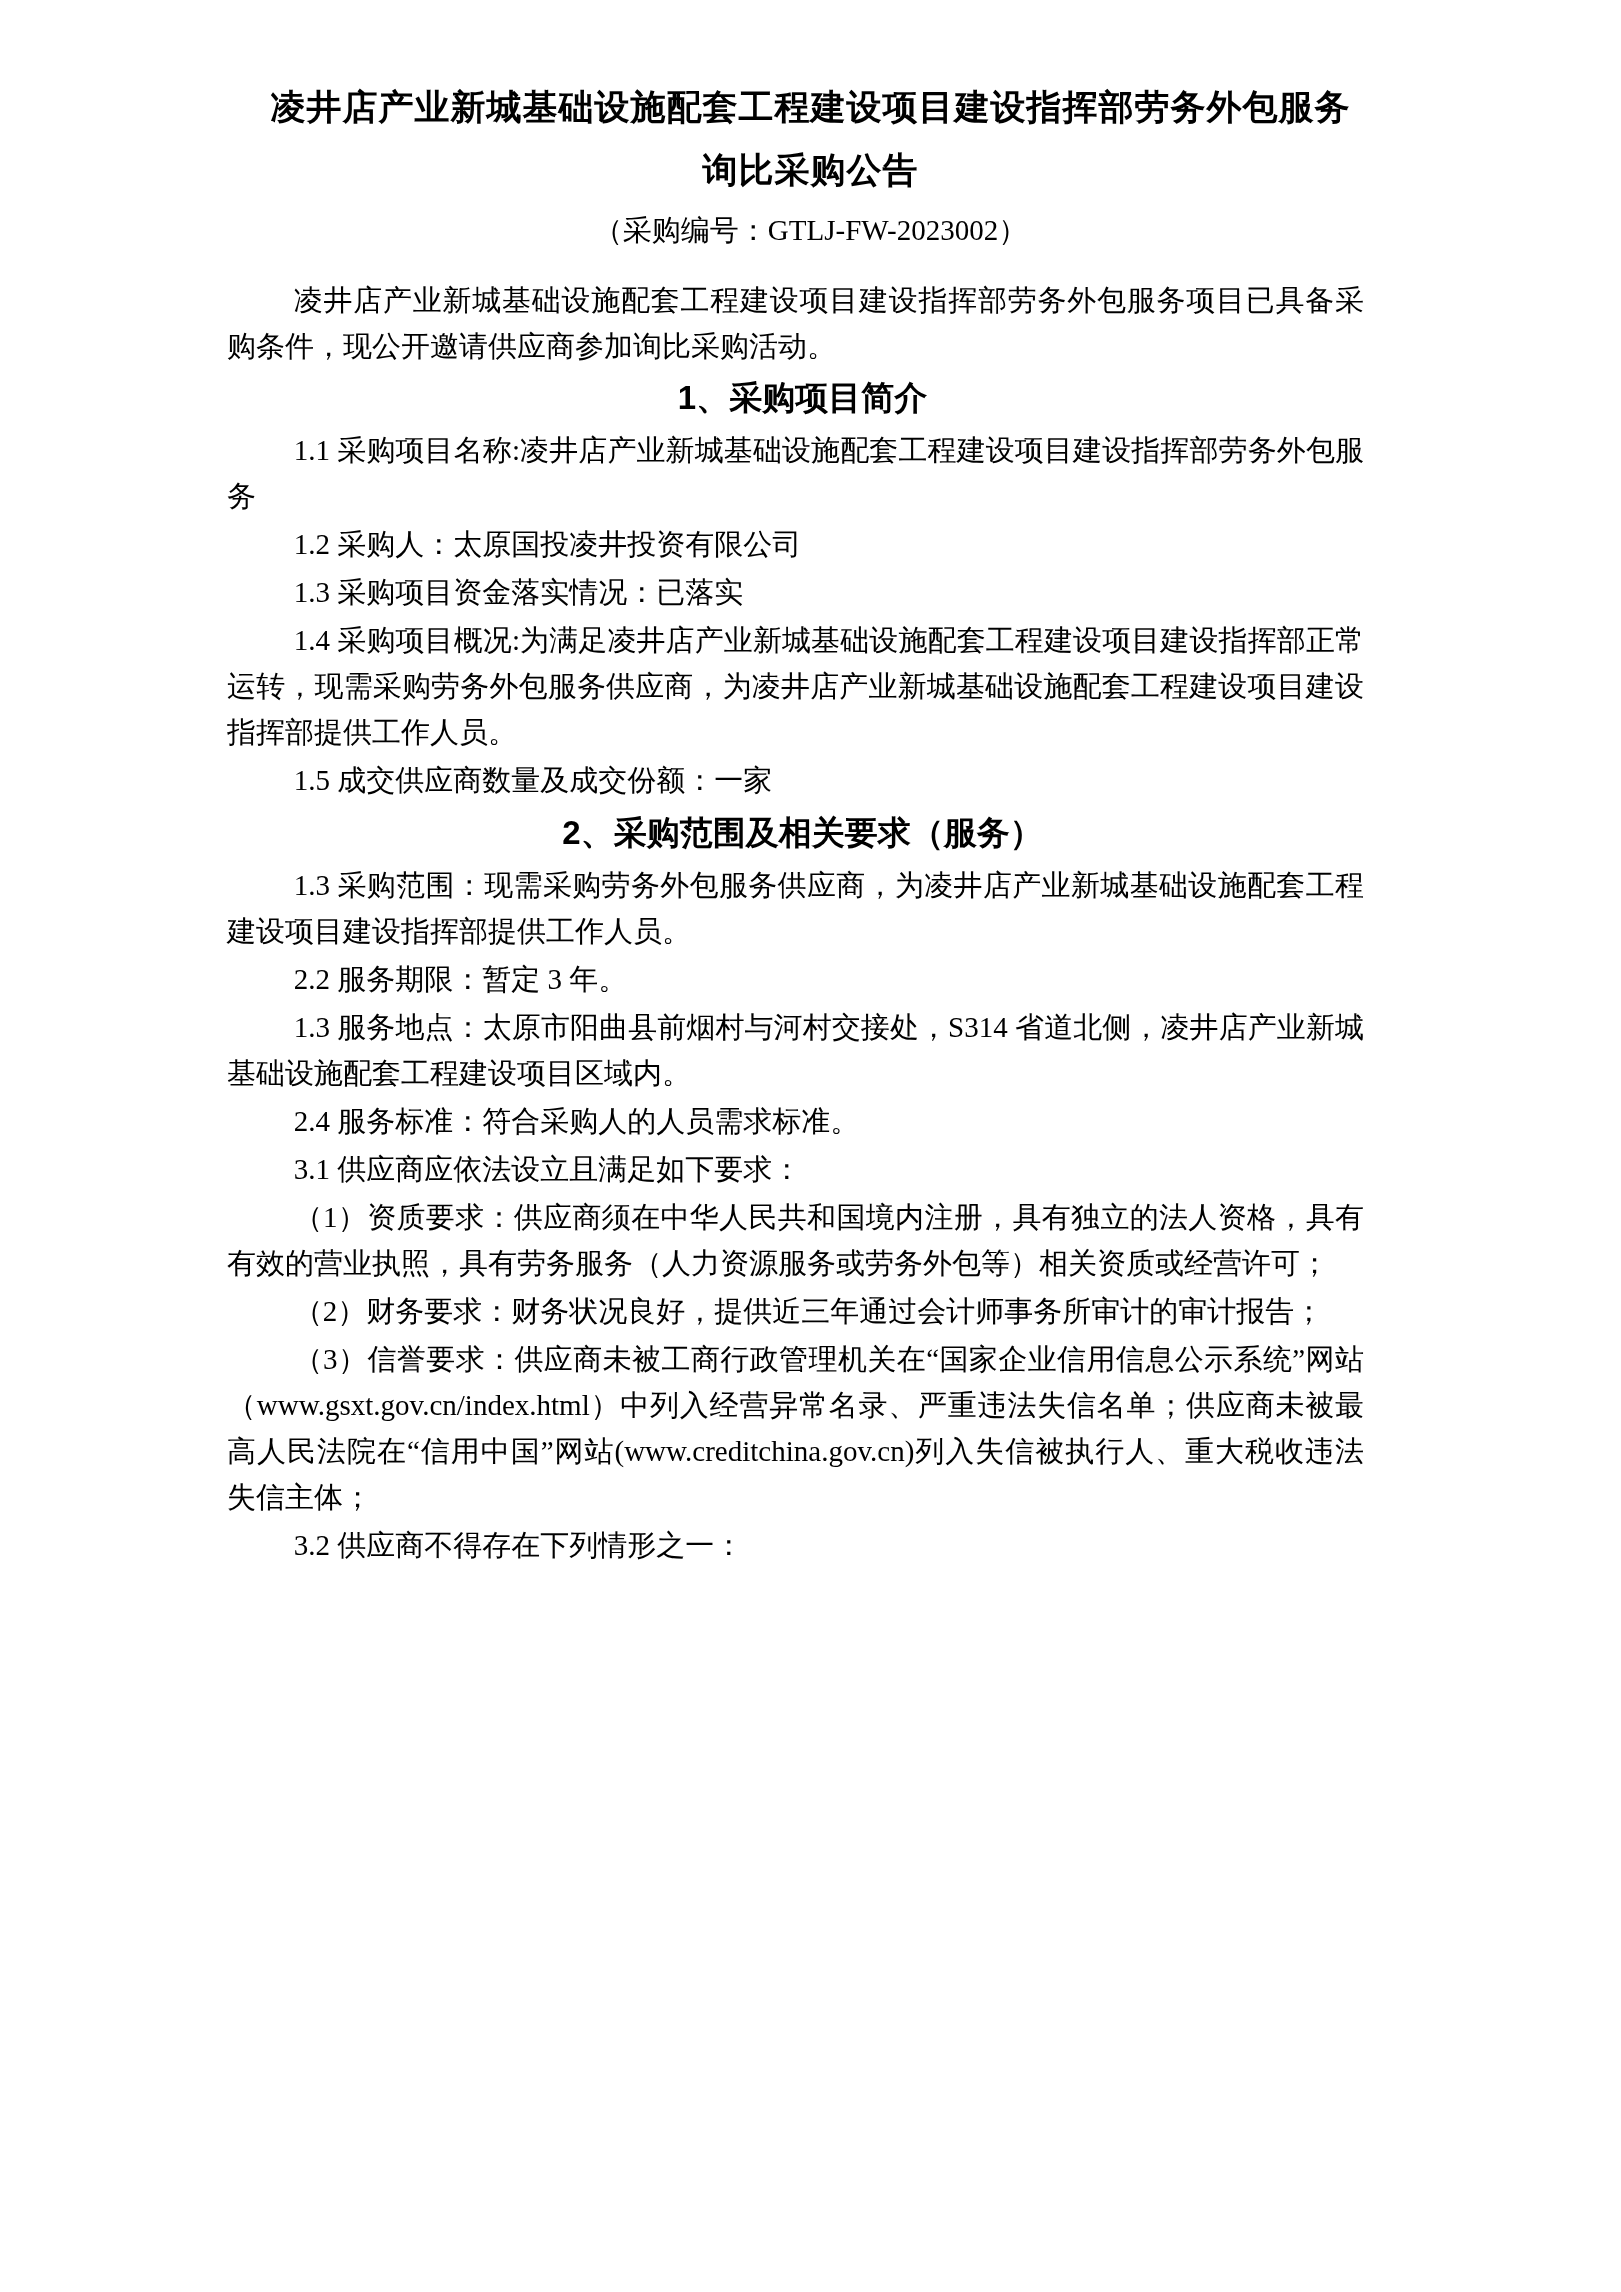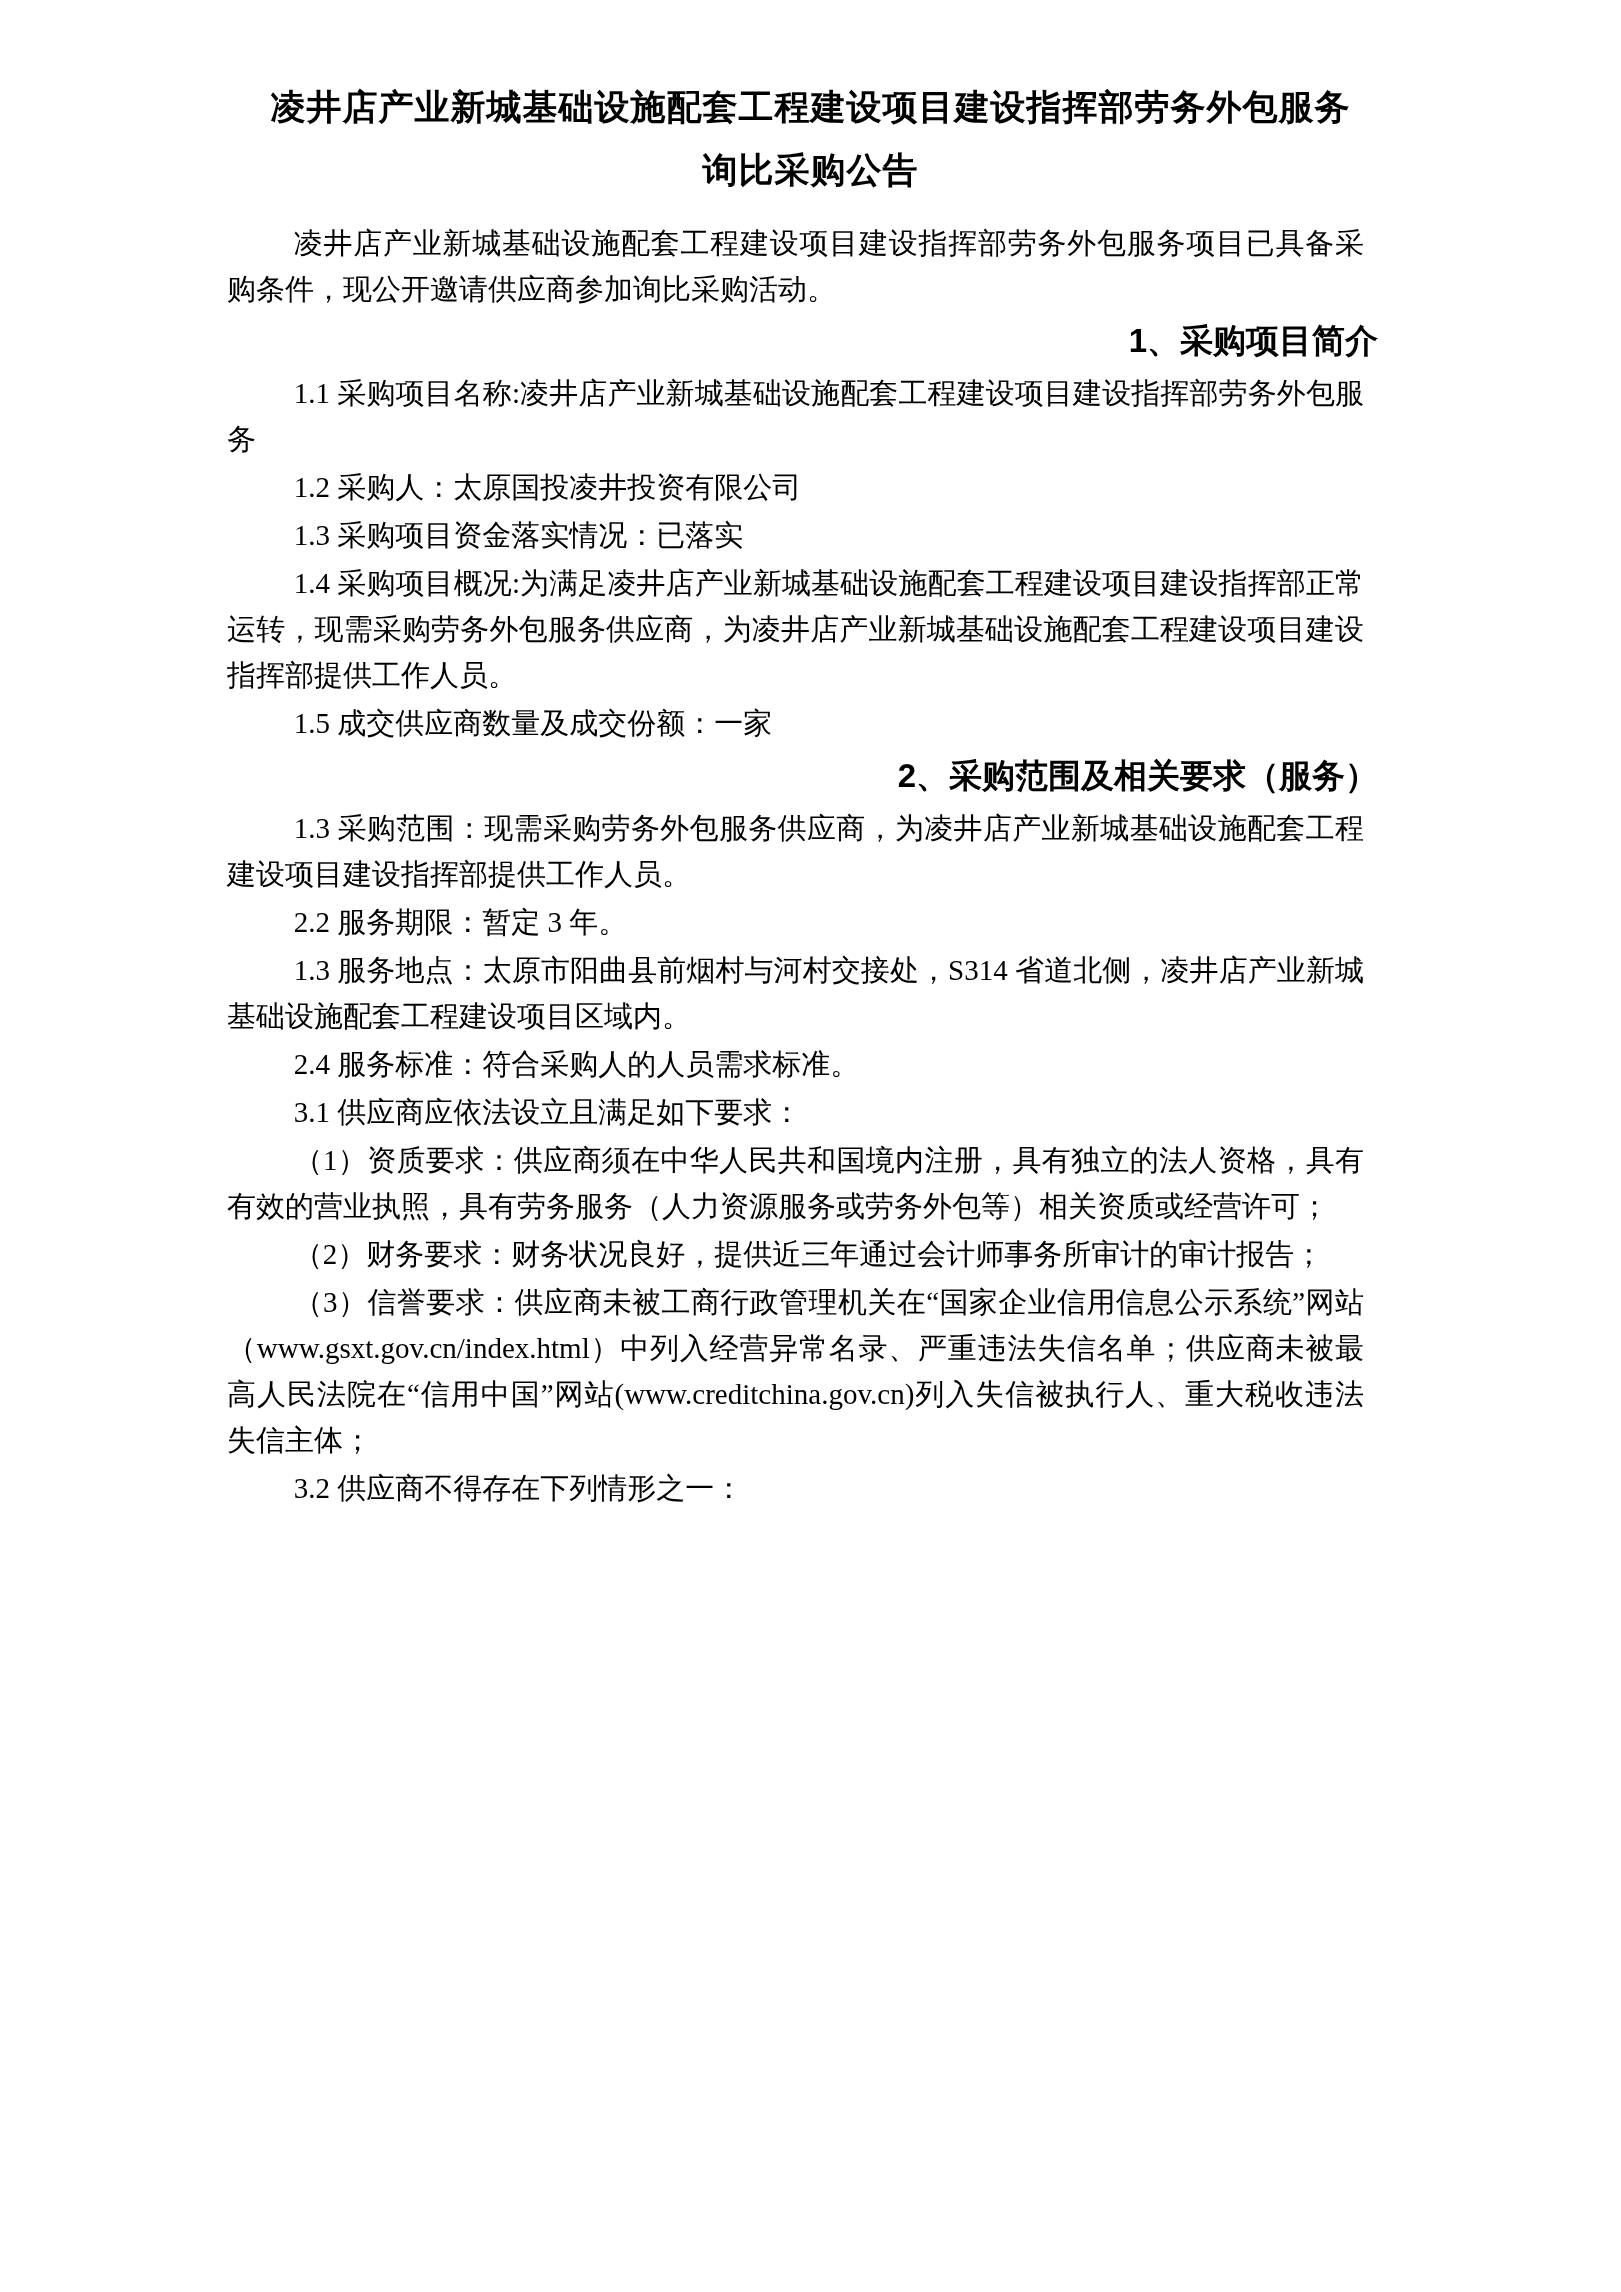--- a/index.html
+++ b/index.html
@@ -52,31 +52,32 @@
   }
   .content p.intro {
     margin-top: 17.6px;
   }
   .content h3.sec-heading {
     margin: 2.9px 0 2.9px 0;
     font-family: "Liberation Sans", "DejaVu Sans", sans-serif;
     font-weight: bold;
     font-size: 33px;
     line-height: 53px;
-    text-align: right;
+    text-align: center;
   }
 </style>
 </head>
 <body>
 
 <div class="page">
 
   <div class="titles">
     <h1 class="doc-title">凌井店产业新城基础设施配套工程建设项目建设指挥部劳务外包服务</h1>
     <h2 class="doc-subtitle">询比采购公告</h2>
+    <p class="code-line">（采购编号：GTLJ-FW-2023002）</p>
   </div>
 
   <div class="content">
 
     <p class="body intro">凌井店产业新城基础设施配套工程建设项目建设指挥部劳务外包服务项目已具备采购条件，现公开邀请供应商参加询比采购活动。</p>
 
     <h3 class="sec-heading">1、采购项目简介</h3>
     <p class="body">1.1 采购项目名称:凌井店产业新城基础设施配套工程建设项目建设指挥部劳务外包服务</p>
     <p class="body">1.2 采购人：太原国投凌井投资有限公司</p>
     <p class="body">1.3 采购项目资金落实情况：已落实</p>

